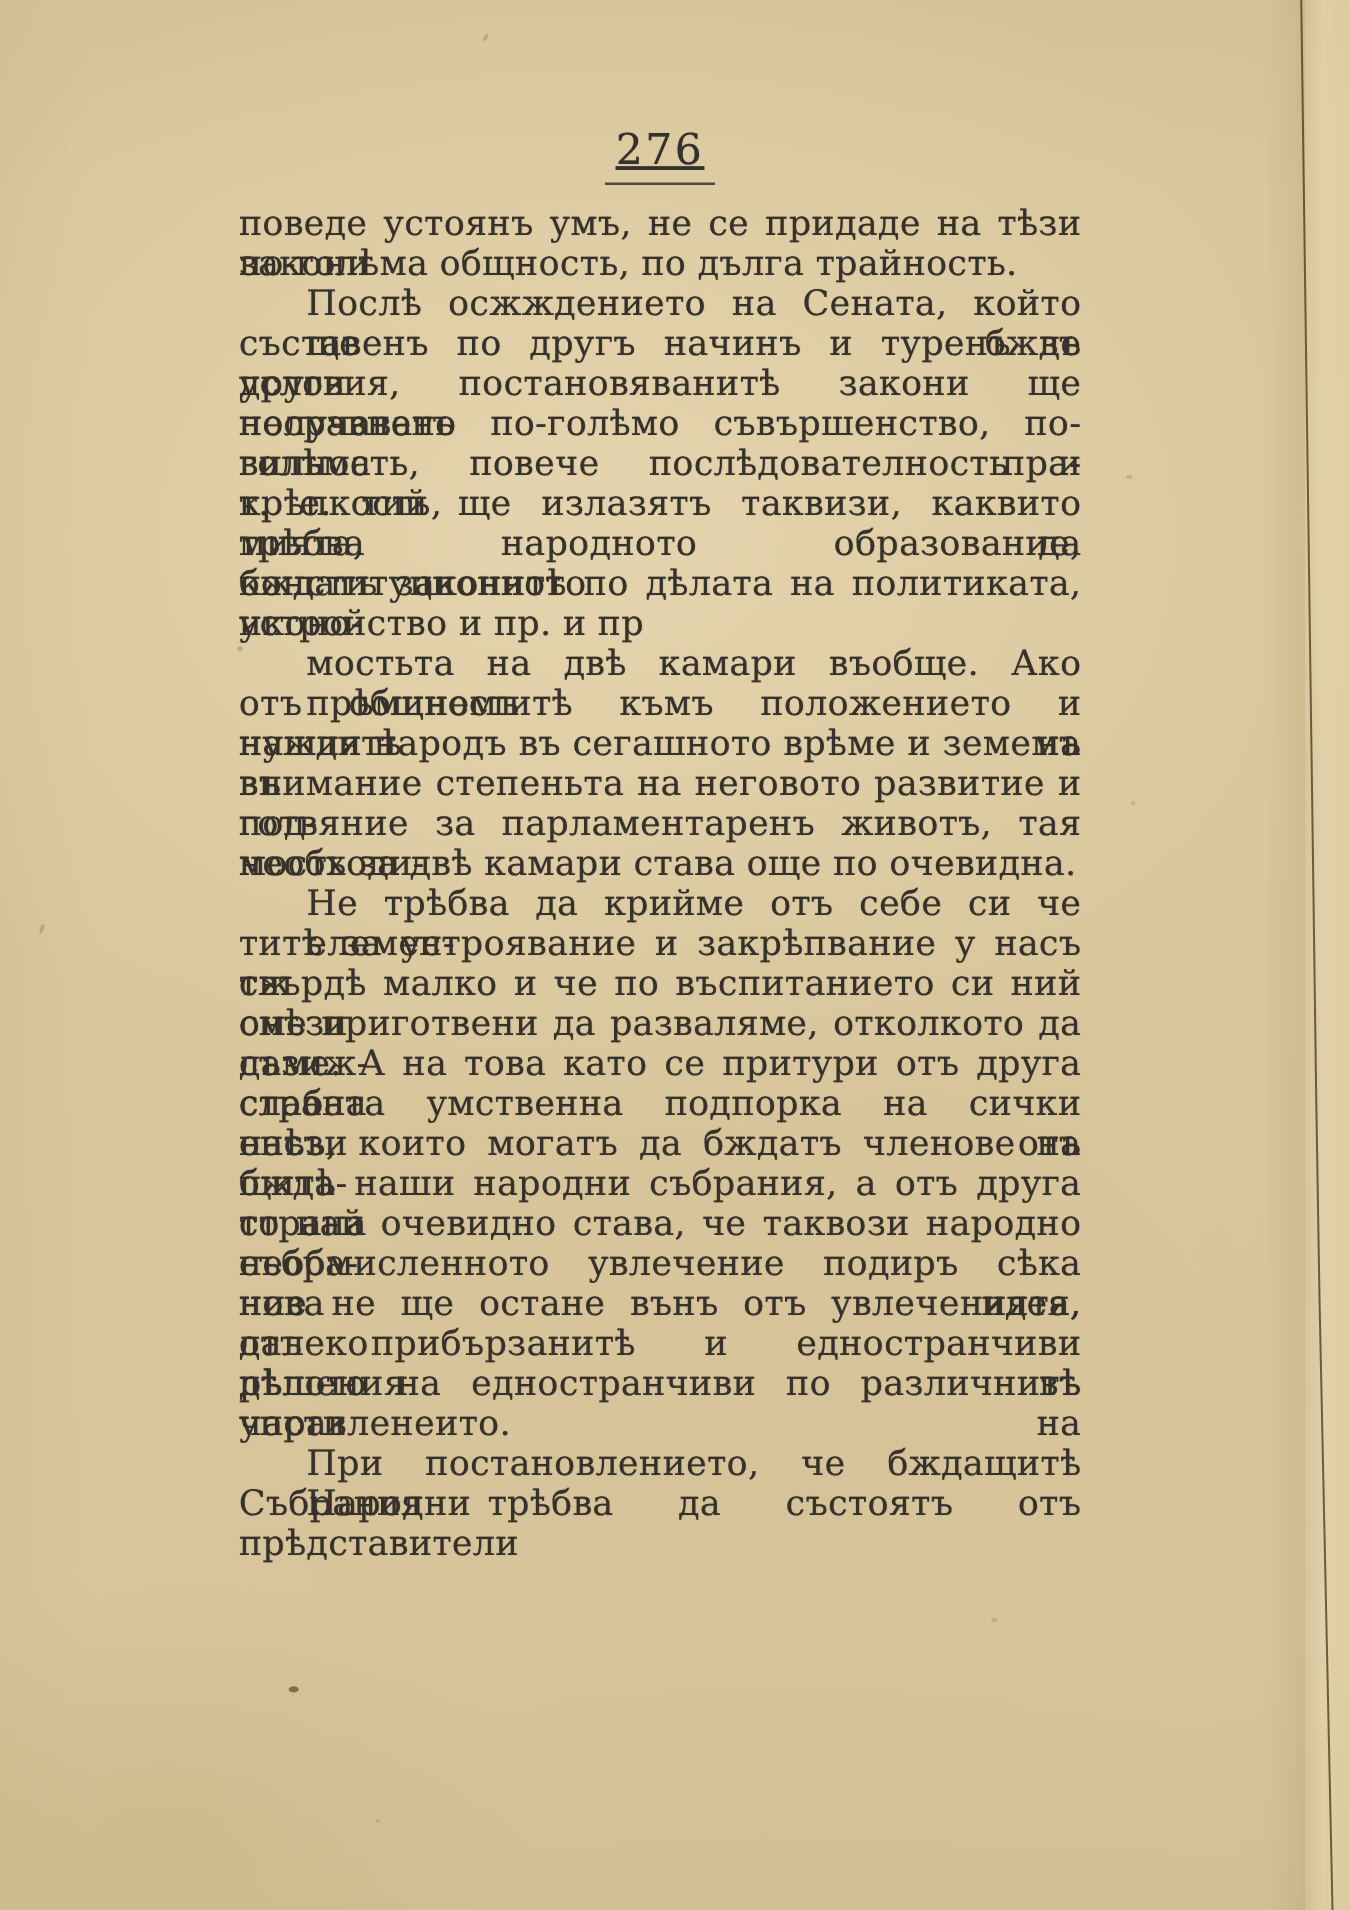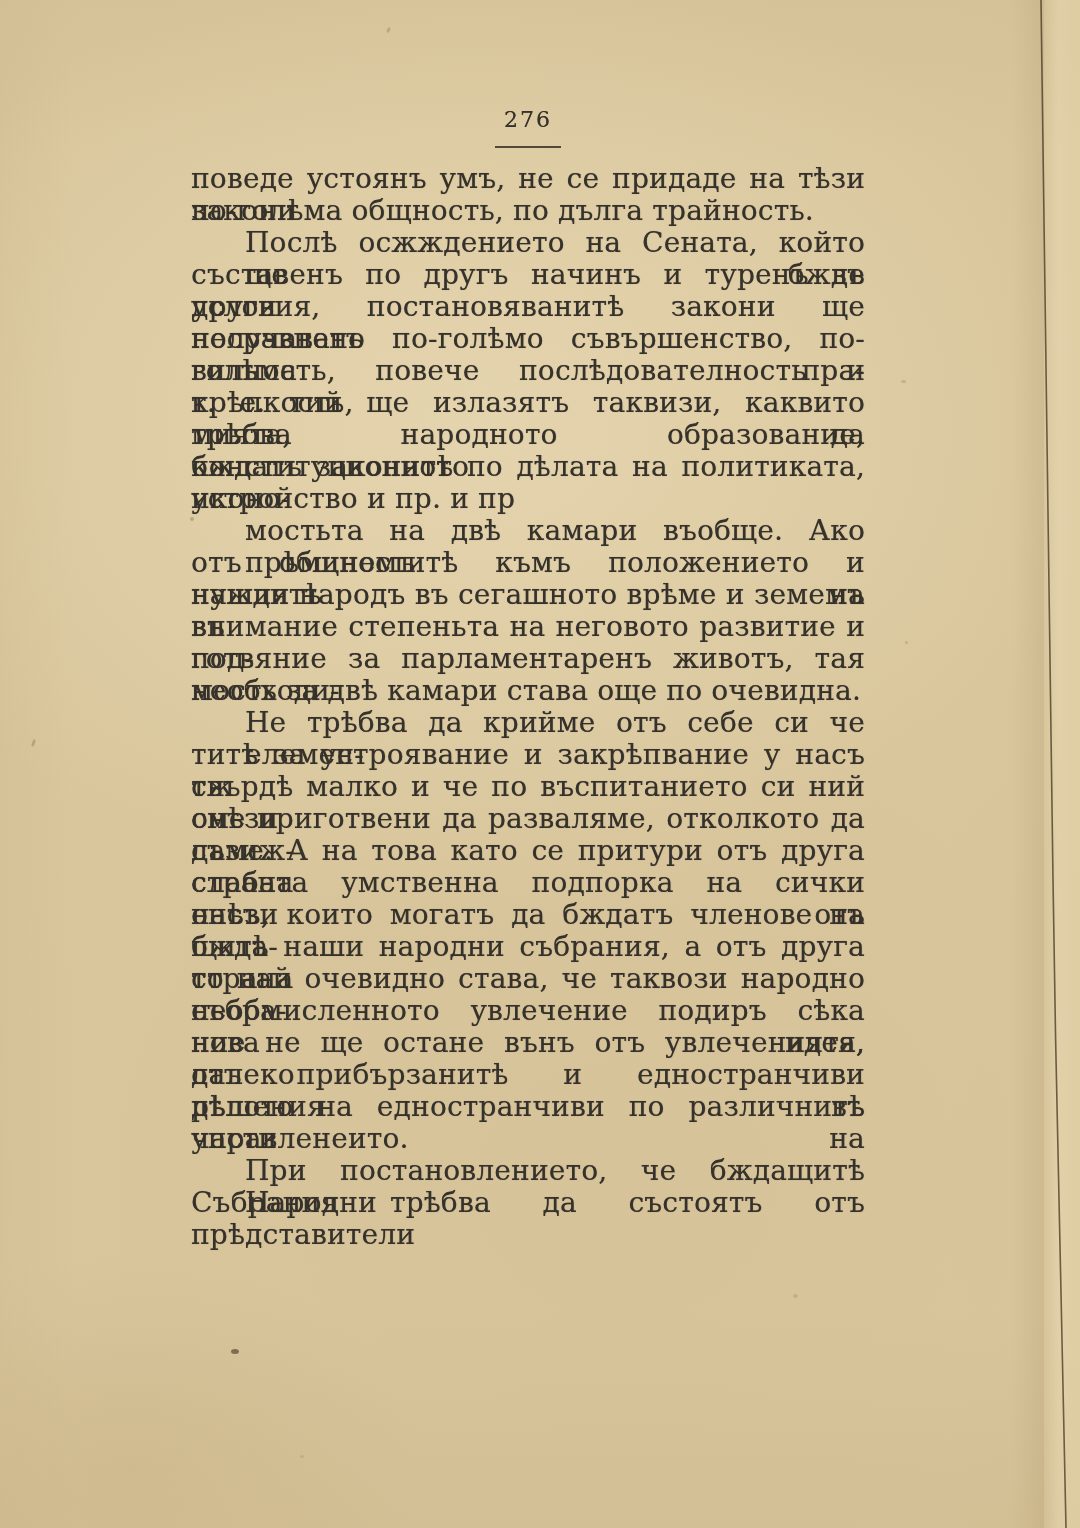--- a/index.html
+++ b/index.html
@@ -15,24 +15,25 @@
       radial-gradient(ellipse 420px 300px at 12% 96%, rgba(196,174,128,0.35), rgba(196,174,128,0) 70%),
       linear-gradient(to bottom, rgba(203,183,140,0.28), rgba(0,0,0,0) 10%, rgba(0,0,0,0) 86%, rgba(198,176,130,0.30)),
       linear-gradient(to right, rgba(204,184,140,0.30), rgba(0,0,0,0) 7%, rgba(0,0,0,0) 88%, rgba(212,194,150,0.22));
     font-family:"DejaVu Serif","Liberation Serif",serif;
     color:var(--ink,#35312b);
   }
   
   .pagenum-wrap{position:absolute;top:101px;left:190px;width:676px;text-align:center;}
   .pagenum{
     display:inline-block;
-    font-size:22px;line-height:38px;letter-spacing:2px;
+    font-size:34px;line-height:38px;letter-spacing:2px;
     padding:0 9px 7px;
     border-bottom:2px solid rgba(56,48,38,0.85);
     text-shadow:0 0 0.6px rgba(53,48,40,0.65);
+    text-decoration:underline;
   }
   
   .text-block{
     position:absolute;left:191px;top:163px;width:674px;
     font-size:28px;letter-spacing:0.2px;
     text-shadow:0.2px 0.2px 0.7px rgba(53,48,40,0.55);
   }
   .line{height:32px;line-height:32px;}
   .line.j{text-align:justify;text-align-last:justify;}
   .line.last{text-align:center;text-align-last:left;}

